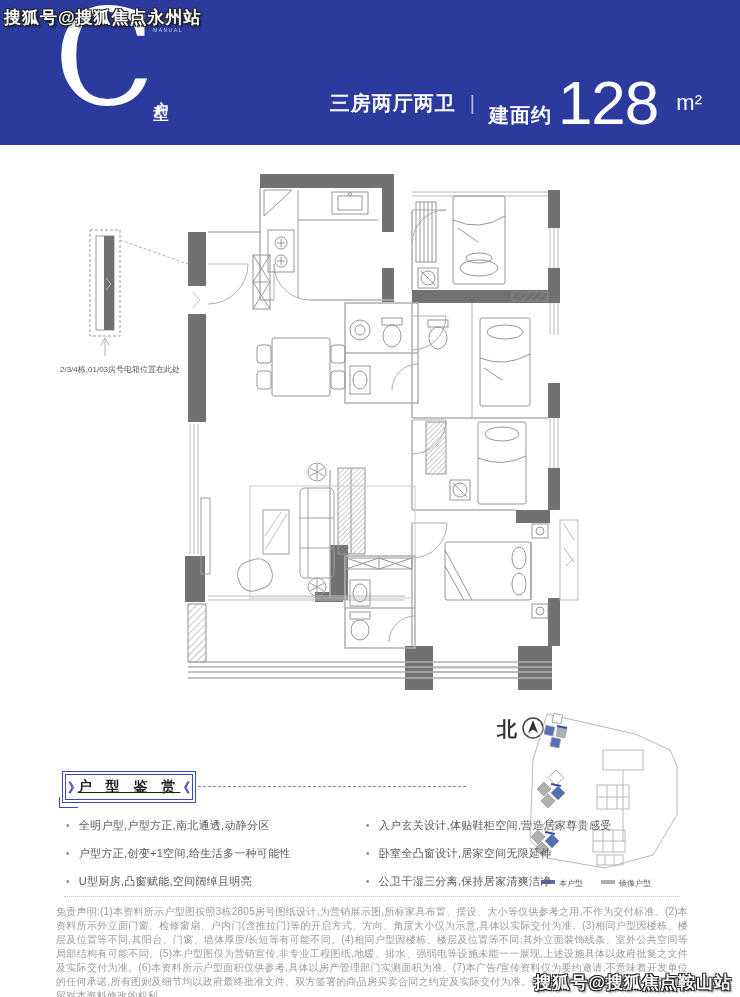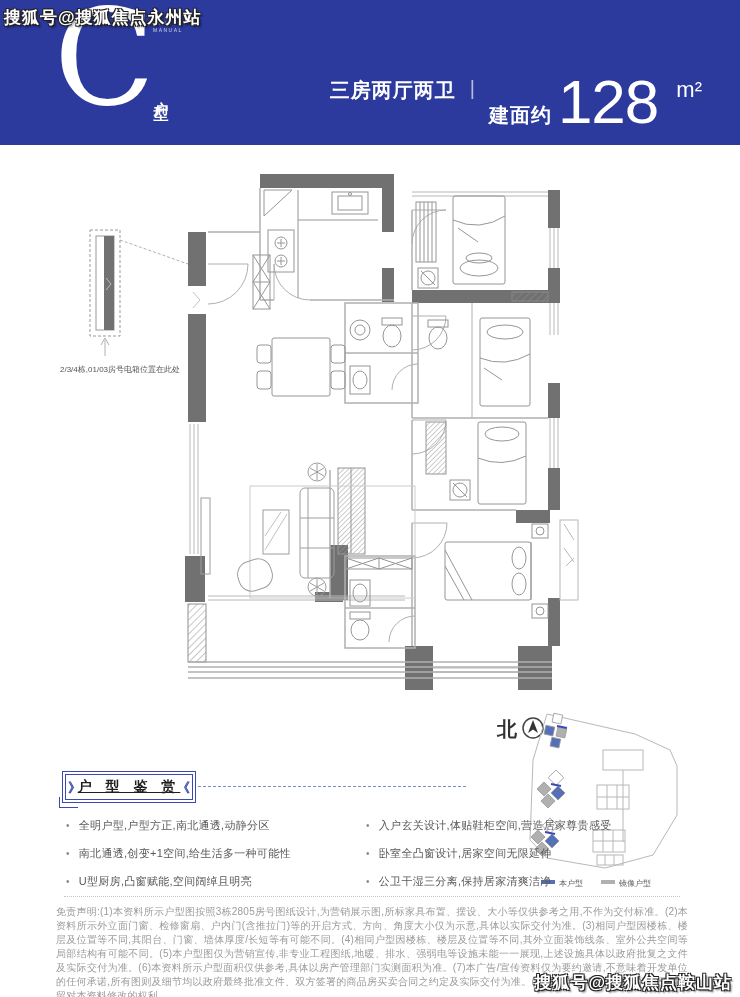--- a/index.html
+++ b/index.html
@@ -6,21 +6,21 @@
   .page{position:relative;width:740px;height:997px;background:#ffffff;overflow:hidden;
         font-family:"Liberation Sans","DejaVu Sans",sans-serif;}
   
   .header{position:absolute;left:0;top:0;width:740px;height:145px;background:#2b3a9c;}
   .big-letter{position:absolute;left:54px;top:-14px;color:#fff;
               font-family:"DejaVu Serif","Liberation Serif",serif;font-size:132px;line-height:1.1;font-weight:400;}
   .tagline{position:absolute;left:153px;top:20px;color:rgba(255,255,255,.75);
            font-size:5px;letter-spacing:1.5px;line-height:7px;white-space:pre-line;}
   .unit-vert{position:absolute;left:151px;top:88px;color:#fff;font-size:15px;
              writing-mode:vertical-rl;letter-spacing:6px;font-weight:600;}
-  .head-right{position:absolute;right:38px;bottom:16px;display:flex;align-items:flex-start;color:#fff;}
+  .head-right{position:absolute;right:38px;bottom:16px;display:flex;align-items:center;color:#fff;}
   .rooms{font-size:20px;font-weight:700;letter-spacing:1px;}
   .hdivider{margin:0 14px;font-size:20px;font-weight:200;opacity:.65;}
   .area-prefix{font-size:20px;font-weight:600;letter-spacing:1px;margin-right:6px;margin-top:25px;}
   .area-number{font-size:62px;font-weight:400;line-height:.8;letter-spacing:-1px;}
   .area-unit{font-size:22px;font-weight:500;margin-left:18px;}
   
   .wm{position:absolute;color:#fff;font-weight:700;z-index:50;
       text-shadow:1px 1px 0 #222,-1px -1px 0 #222,1px -1px 0 #222,-1px 1px 0 #222,2px 2px 2px rgba(0,0,0,.55);}
   .wm-top{left:4px;top:6px;font-size:17px;letter-spacing:1px;}
   .wm-bottom{right:8px;bottom:3px;font-size:17px;letter-spacing:1px;}
@@ -315,21 +315,21 @@
   <div class="feat-dash"></div>
 
   <div class="features">
     <ul class="colL">
       <li>
           <span class="b">•</span>
           <span>全明户型,户型方正,南北通透,动静分区</span>
         </li>
       <li>
           <span class="b">•</span>
-          <span>南北通透,创变+1空间,给生活多一种可能性</span>
+          <span>户型方正,创变+1空间,给生活多一种可能性</span>
         </li>
       <li>
           <span class="b">•</span>
           <span>U型厨房,凸窗赋能,空间阔绰且明亮</span>
         </li>
     </ul>
     <ul>
       <li>
           <span class="b">•</span>
           <span>入户玄关设计,体贴鞋柜空间,营造居家尊贵感受</span>

